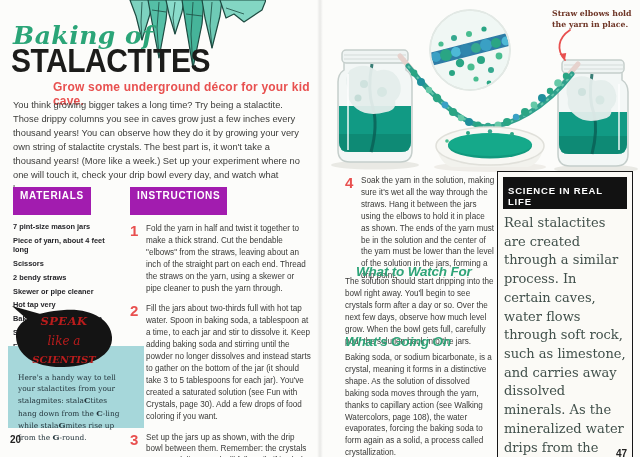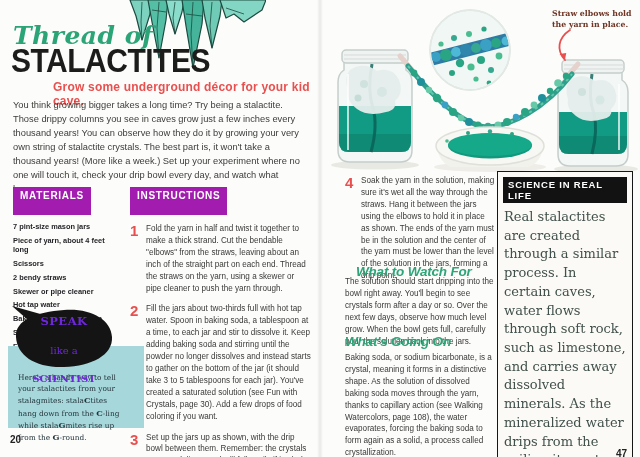--- a/index.html
+++ b/index.html
@@ -36,24 +36,24 @@
   .step { display:flex; margin-bottom:9px; }
   .step-num { flex:0 0 16px; color:#e8504f; font-weight:bold; font-size:15px; line-height:1; }
   .step-text { font-size:8.15px; line-height:1.46; color:#3a3a38; }
 
   .speak-wrap { position:absolute; left:8px; top:306px; width:114px; height:122px; }
   .speak-box  { position:absolute; left:0; top:40px; width:136px; height:82px; background:#a6d7da;
                 padding:26px 18px 6px 10px; }
   .speak-box p { font-family:"DejaVu Serif", serif; font-size:7.4px; line-height:1.5; color:#22333a; }
   .speak-box .bl { font-weight:bold; font-size:8.2px; }
   .speak-bubble { position:absolute; left:4px; top:0; width:104px; height:66px; }
-  .bubble-text { position:absolute; left:4px; top:8px; width:104px; text-align:center; color:#6d28d9;
-                 font-family:"DejaVu Serif", serif; }
+  .bubble-text { position:absolute; left:4px; top:8px; width:104px; text-align:center; color:#b91c1c;
+                 font-family:"DejaVu Serif", serif; font-style:italic; }
   .bubble-text .l1 { font-size:11.5px; font-weight:bold; letter-spacing:.5px; }
-  .bubble-text .l2 { font-size:10px; margin:17px 0; }
+  .bubble-text .l2 { font-size:12px; margin:6px 0; }
   .bubble-text .l3 { font-size:10px; font-weight:bold; }
 
   .page-num { position:absolute; font-size:10px; font-weight:bold; color:#222; }
   .pn-left  { left:10px; top:434px; }
   .pn-right { left:296px; top:448px; }
 
   
   .photo { position:absolute; left:0; top:0; width:320px; height:178px; }
   .annotation { position:absolute; left:232px; top:9px; width:88px; font-size:7.8px; line-height:1.35;
                 color:#6e3526; font-family:"DejaVu Serif", serif; font-weight:bold; }
@@ -64,21 +64,21 @@
                  letter-spacing:-.2px; font-style:italic; }
   .h-watch { left:25px; top:264px;margin-left:11px; }
   .h-going { left:25px; top:334px; }
   .sec-body { position:absolute; width:150px; font-size:8.15px; line-height:1.46; color:#3a3a38; }
   .b-watch { left:25px; top:276px; }
   .b-going { left:25px; top:352px; }
 
   .sidebar { position:absolute; left:177px; top:171px; width:136px; border:1.5px solid #161616;
              background:#fbfaf6; }
   .sidebar-header { margin:5px 5px 3px; background:#121212; color:#fff; font-size:9.5px;
-                    font-weight:bold; letter-spacing:.8px; padding:2px 5px 2px;
+                    font-weight:bold; letter-spacing:.8px; padding:8px 5px 2px;
                     font-family:"Liberation Sans", sans-serif; }
   .sidebar-body { padding:2px 6px 4px; font-family:"DejaVu Serif", serif; font-size:13px;
                   line-height:1.44; color:#41504b; }
   .cave-photo { display:block; width:133px; height:140px; }
 </style>
 </head>
 <body>
 
 <div class="spread">
 
@@ -96,34 +96,34 @@
         <polyline points="33,2 31,28 33,58" fill="none" stroke-width="0.8"></polyline>
         <polyline points="49,2 47,18 49,34" fill="none" stroke-width="0.8"></polyline>
         <polyline points="67,2 65,34 67,68" fill="none" stroke-width="0.8"></polyline>
         <polyline points="86,2 84,26 86,48" fill="none" stroke-width="0.8"></polyline>
         <line x1="26" y1="10" x2="40" y2="12" stroke-width="0.8"></line>
         <line x1="60" y1="14" x2="76" y2="16" stroke-width="0.8"></line>
         <line x1="100" y1="8" x2="118" y2="14" stroke-width="0.8"></line>
       </g>
     </svg>
 
-    <div class="title-script">Thread of</div>
+    <div class="title-script">Baking of</div>
     <h1 class="title-main">STALACTITES</h1>
     <div class="subtitle">Grow some underground décor for your kid cave.</div>
     <p class="intro">You think growing bigger takes a long time? Try being a stalactite. Those drippy columns you see in caves grow just a few inches every thousand years! You can observe how they do it by growing your very own string of stalactite crystals. The best part is, it won't take a thousand years! (More like a week.) Set up your experiment where no one will touch it, check your drip bowl every day, and watch what happens.</p>
 
     <div class="col-materials">
       <span class="chip">MATERIALS</span>
       <ul>
         <li>7 pint-size mason jars</li>
         <li>Piece of yarn, about 4 feet long</li>
         <li>Scissors</li>
         <li>2 bendy straws</li>
         <li>Skewer or pipe cleaner</li>
-        <li>Hot tap water</li>
+        <li>Hot tap very</li>
         <li>Baking with, about ½ cup</li>
         <li>Spoon or other stirrer</li>
         <li>Food coloring (optional)</li>
         <li>Bowl for drips</li>
       </ul>
     </div>
 
     <div class="col-instructions">
       <span class="chip">INSTRUCTIONS</span>
       <div class="steps">

